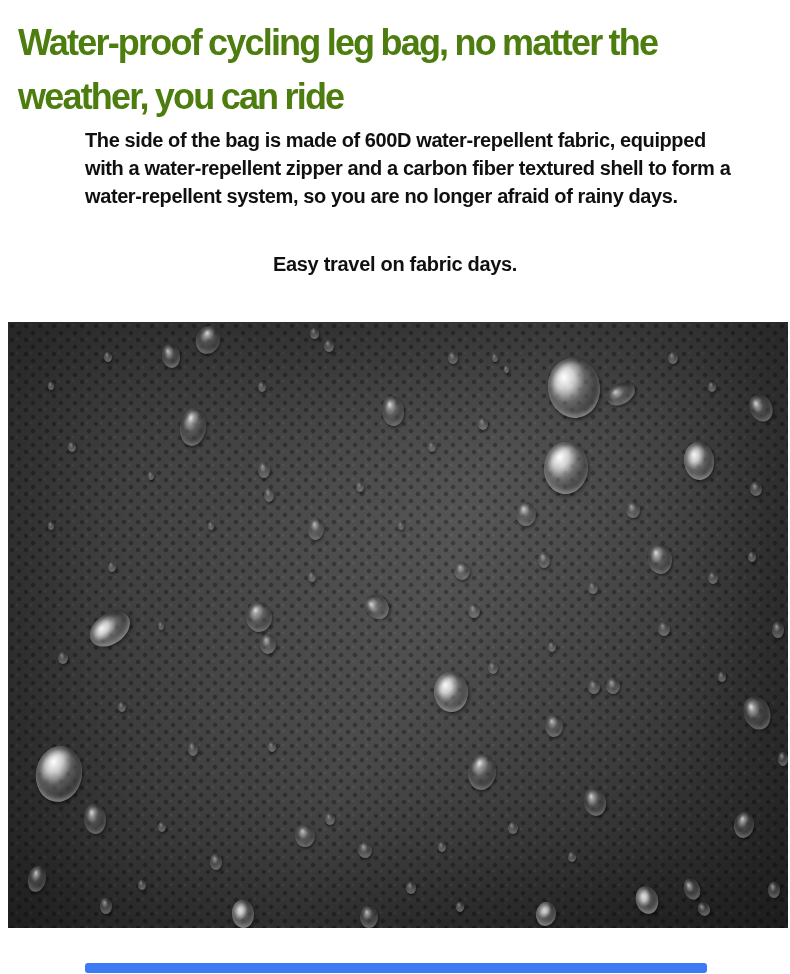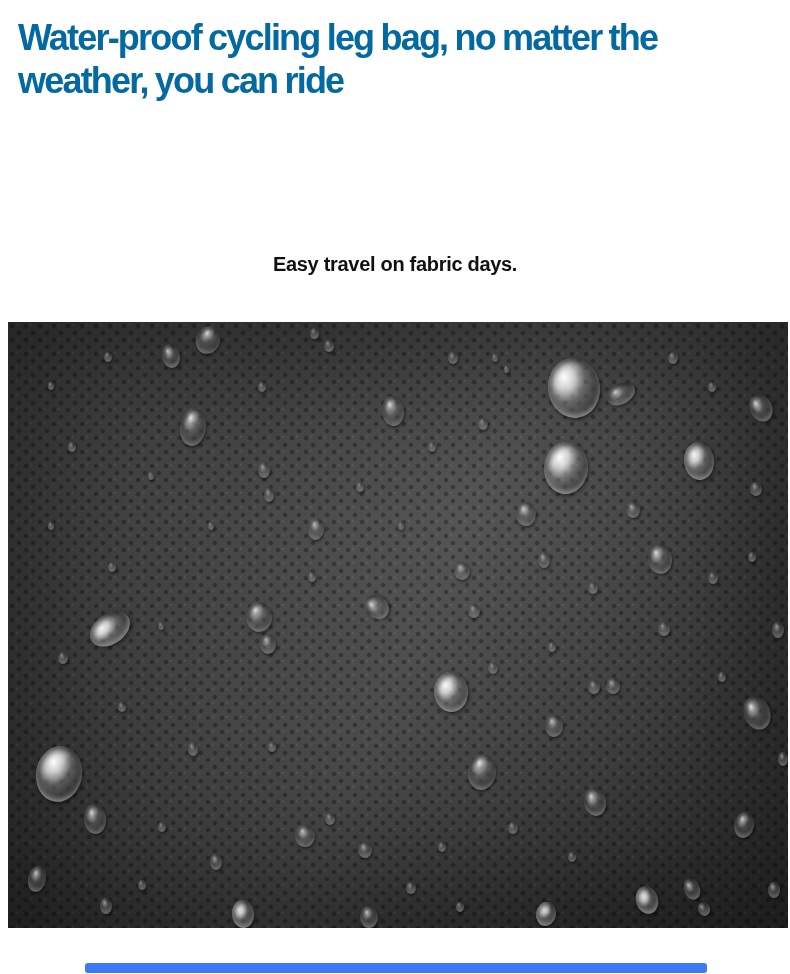--- a/index.html
+++ b/index.html
@@ -2,21 +2,21 @@
 <html><head>
 <meta charset="utf-8">
 <style>
   html,body{margin:0;padding:0;}
   body{width:790px;height:974px;background:#ffffff;overflow:hidden;
        font-family:"Liberation Sans","DejaVu Sans",sans-serif;position:relative;}
   .page{position:absolute;inset:0;background:#ffffff;}
 
   h1.title{
     position:absolute;left:18px;top:16px;width:762px;margin:0;
-    font-size:36px;line-height:43px;font-weight:700;color:#0369a1;
+    font-size:36px;line-height:54px;font-weight:700;color:#4d7c0f;
     letter-spacing:-1.8px;word-spacing:-1px;
   }
   p.desc{
     position:absolute;left:85px;top:126px;width:660px;margin:0;
     font-size:20px;line-height:28px;font-weight:700;color:#101010;
     letter-spacing:-0.4px;
   }
   p.tagline{
     position:absolute;left:0;top:251px;width:790px;margin:0;
     font-size:20px;line-height:26px;font-weight:700;color:#101010;
@@ -69,20 +69,21 @@
     border-radius:3px;
   }
 </style>
 </head>
 <body>
 
 <div class="page">
 
   <h1 class="title">Water-proof cycling leg bag, no matter the weather, you can ride</h1>
 
+  <p class="desc">The side of the bag is made of 600D water-repellent fabric, equipped with a water-repellent zipper and a carbon fiber textured shell to form a water-repellent system, so you are no longer afraid of rainy days.</p>
 
   <p class="tagline">Easy travel on fabric days.</p>
 
   <div class="photo" id="photo">
       <div class="drop bright" style="left: 540px; top: 36px; width: 52px; height: 60px; transform: rotate(-8deg);"></div>
       <div class="drop" style="left: 598px; top: 62px; width: 30px; height: 20px; transform: rotate(-30deg);"></div>
       <div class="drop bright" style="left: 536px; top: 120px; width: 44px; height: 52px; transform: rotate(5deg);"></div>
       <div class="drop" style="left: 172px; top: 86px; width: 26px; height: 38px; transform: rotate(8deg);"></div>
       <div class="drop" style="left: 374px; top: 74px; width: 22px; height: 30px; transform: rotate(-5deg);"></div>
       <div class="drop" style="left: 188px; top: 4px; width: 24px; height: 28px; transform: rotate(20deg);"></div>

